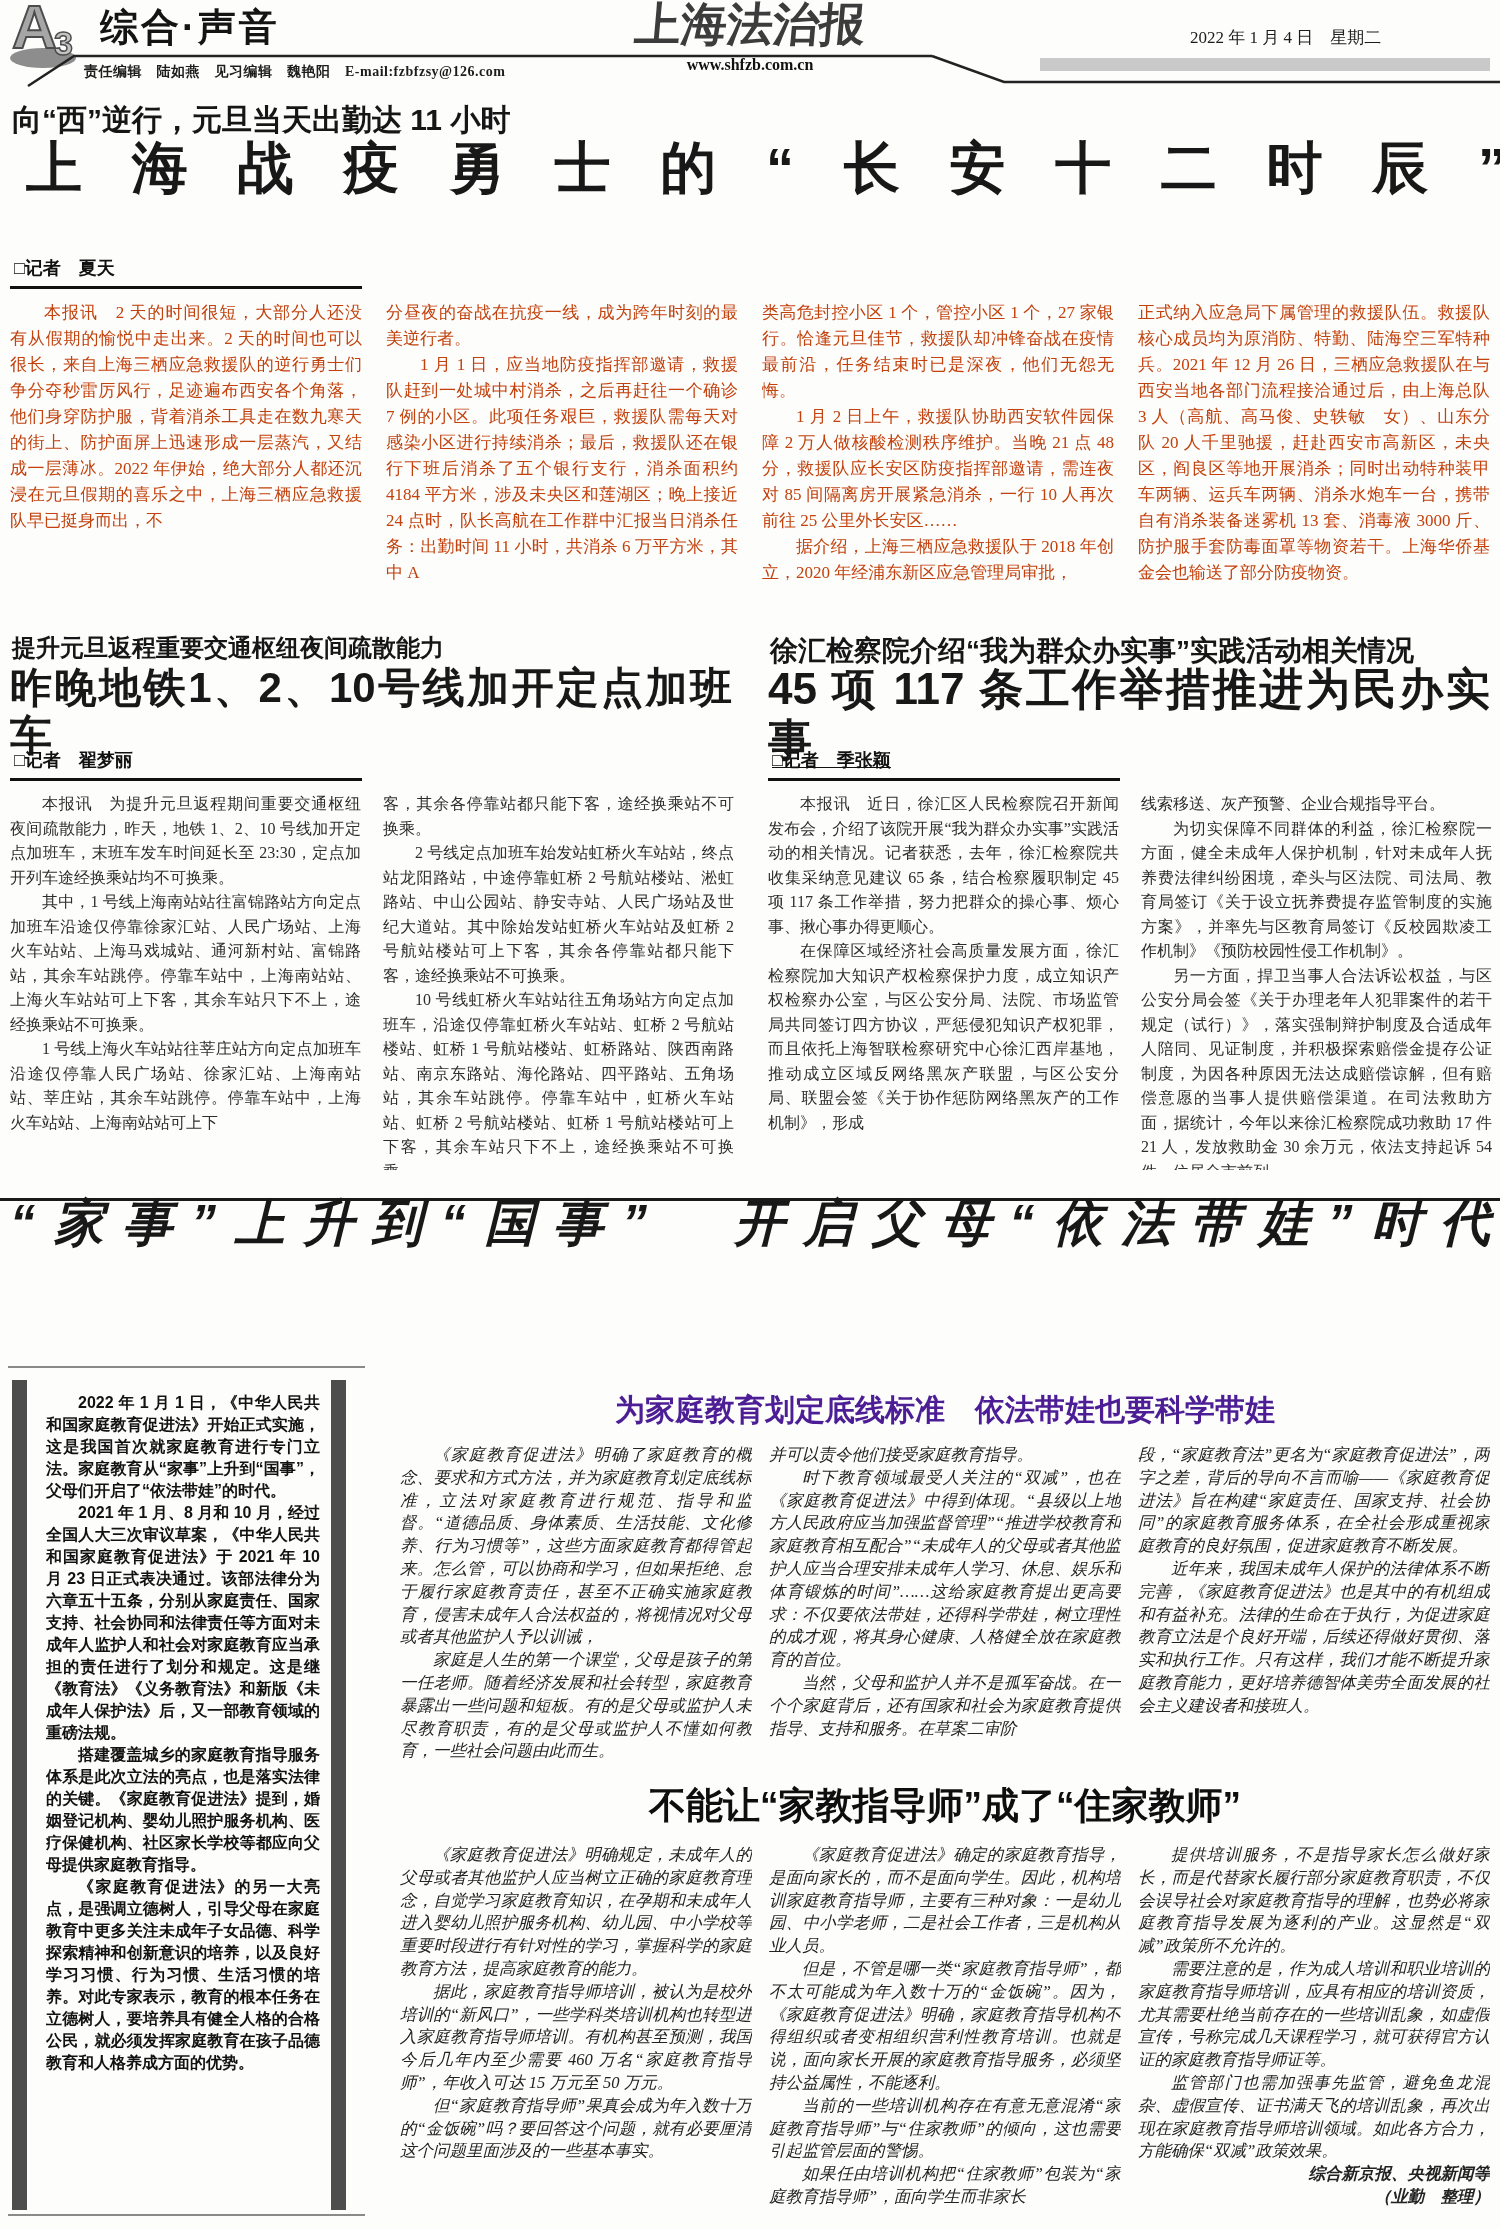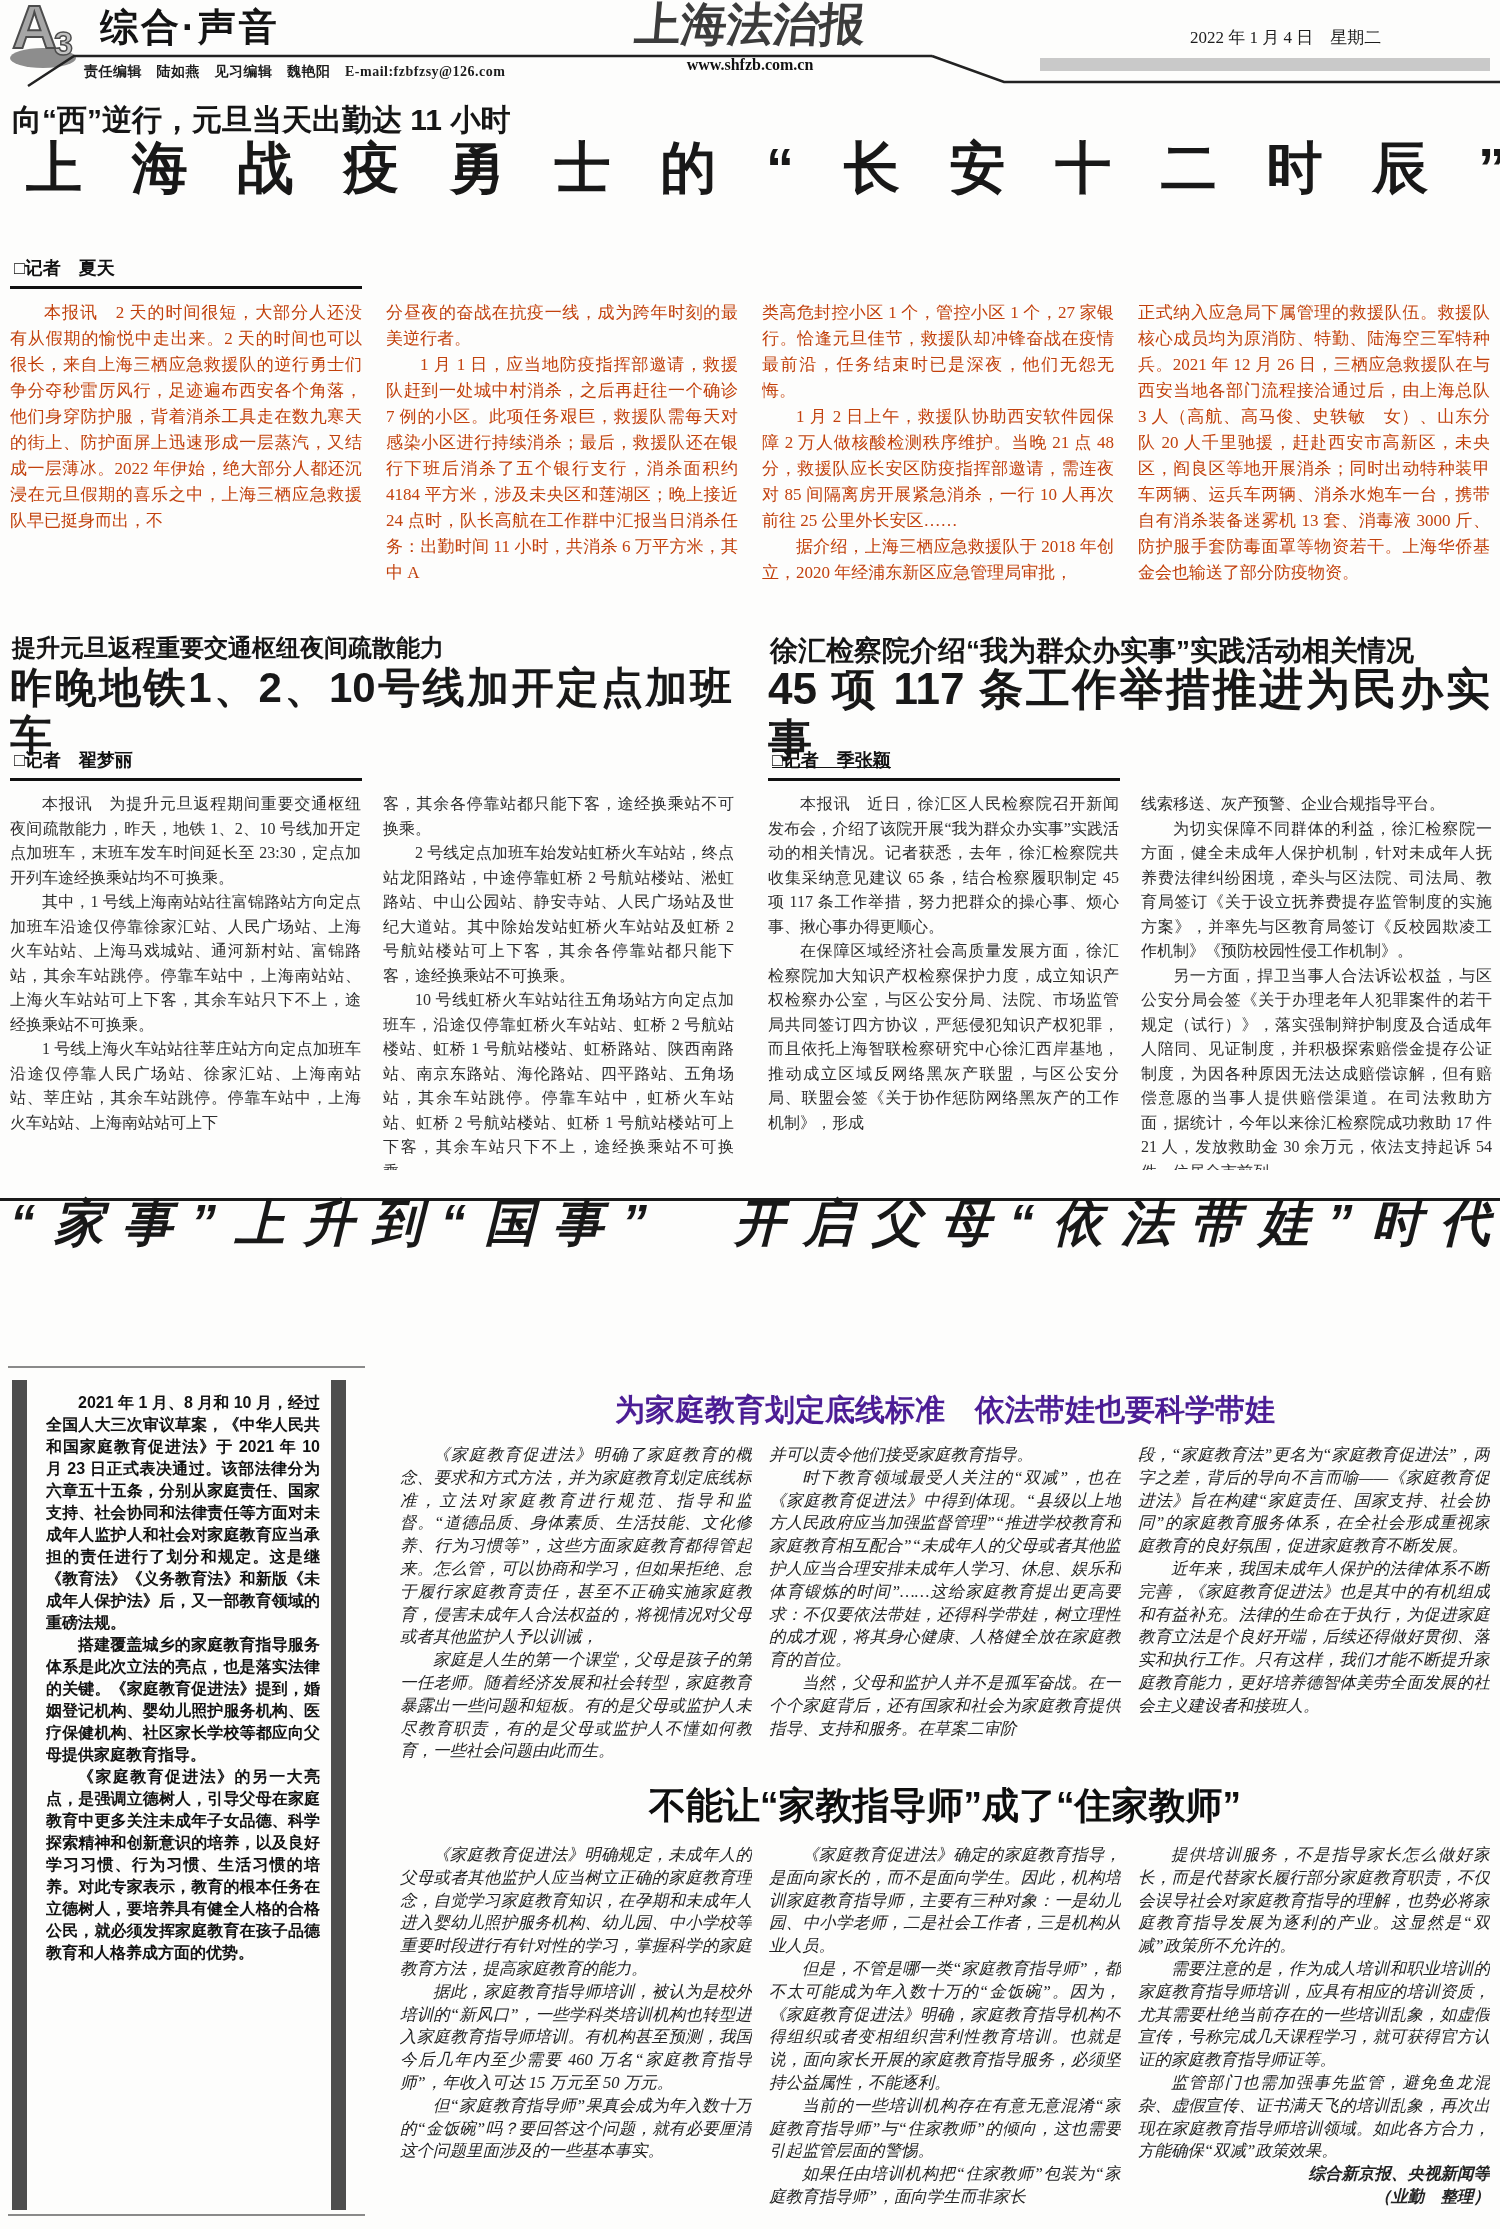--- a/index.html
+++ b/index.html
@@ -160,20 +160,21 @@
 
   <div class="divider" data-name="section-divider-rule"></div>
 
   <div class="hl fth" data-name="feature-headline">“家事”上升到“国事”　开启父母“依法带娃”时代</div>
 
   <div class="sb-top" data-name="sidebar-top-rule"></div>
   <div class="sb-l" data-name="sidebar-left-bar"></div>
   <div class="sb-r" data-name="sidebar-right-bar"></div>
   <div class="sb-bot" data-name="sidebar-bottom-rule"></div>
   <div class="sbtxt" data-name="feature-sidebar">
+      <p data-name="paragraph">2022 年 1 月 1 日，《中华人民共和国家庭教育促进法》开始正式实施，这是我国首次就家庭教育进行专门立法。家庭教育从“家事”上升到“国事”，父母们开启了“依法带娃”的时代。</p>
       <p data-name="paragraph">2021 年 1 月、8 月和 10 月，经过全国人大三次审议草案，《中华人民共和国家庭教育促进法》于 2021 年 10 月 23 日正式表决通过。该部法律分为六章五十五条，分别从家庭责任、国家支持、社会协同和法律责任等方面对未成年人监护人和社会对家庭教育应当承担的责任进行了划分和规定。这是继《教育法》《义务教育法》和新版《未成年人保护法》后，又一部教育领域的重磅法规。</p>
       <p data-name="paragraph">搭建覆盖城乡的家庭教育指导服务体系是此次立法的亮点，也是落实法律的关键。《家庭教育促进法》提到，婚姻登记机构、婴幼儿照护服务机构、医疗保健机构、社区家长学校等都应向父母提供家庭教育指导。</p>
       <p data-name="paragraph">《家庭教育促进法》的另一大亮点，是强调立德树人，引导父母在家庭教育中更多关注未成年子女品德、科学探索精神和创新意识的培养，以及良好学习习惯、行为习惯、生活习惯的培养。对此专家表示，教育的根本任务在立德树人，要培养具有健全人格的合格公民，就必须发挥家庭教育在孩子品德教育和人格养成方面的优势。</p>
     </div>
 
   <div class="sub1" data-name="feature-subhead-1">为家庭教育划定底线标准　依法带娃也要科学带娃</div>
   <div class="cols f1cols kaiti" data-name="feature-part1-body">
     <div class="col body" data-name="article-column">
         <p data-name="paragraph">《家庭教育促进法》明确了家庭教育的概念、要求和方式方法，并为家庭教育划定底线标准，立法对家庭教育进行规范、指导和监督。“道德品质、身体素质、生活技能、文化修养、行为习惯等”，这些方面家庭教育都得管起来。怎么管，可以协商和学习，但如果拒绝、怠于履行家庭教育责任，甚至不正确实施家庭教育，侵害未成年人合法权益的，将视情况对父母或者其他监护人予以训诫，</p>
         <p data-name="paragraph">家庭是人生的第一个课堂，父母是孩子的第一任老师。随着经济发展和社会转型，家庭教育暴露出一些问题和短板。有的是父母或监护人未尽教育职责，有的是父母或监护人不懂如何教育，一些社会问题由此而生。</p>

